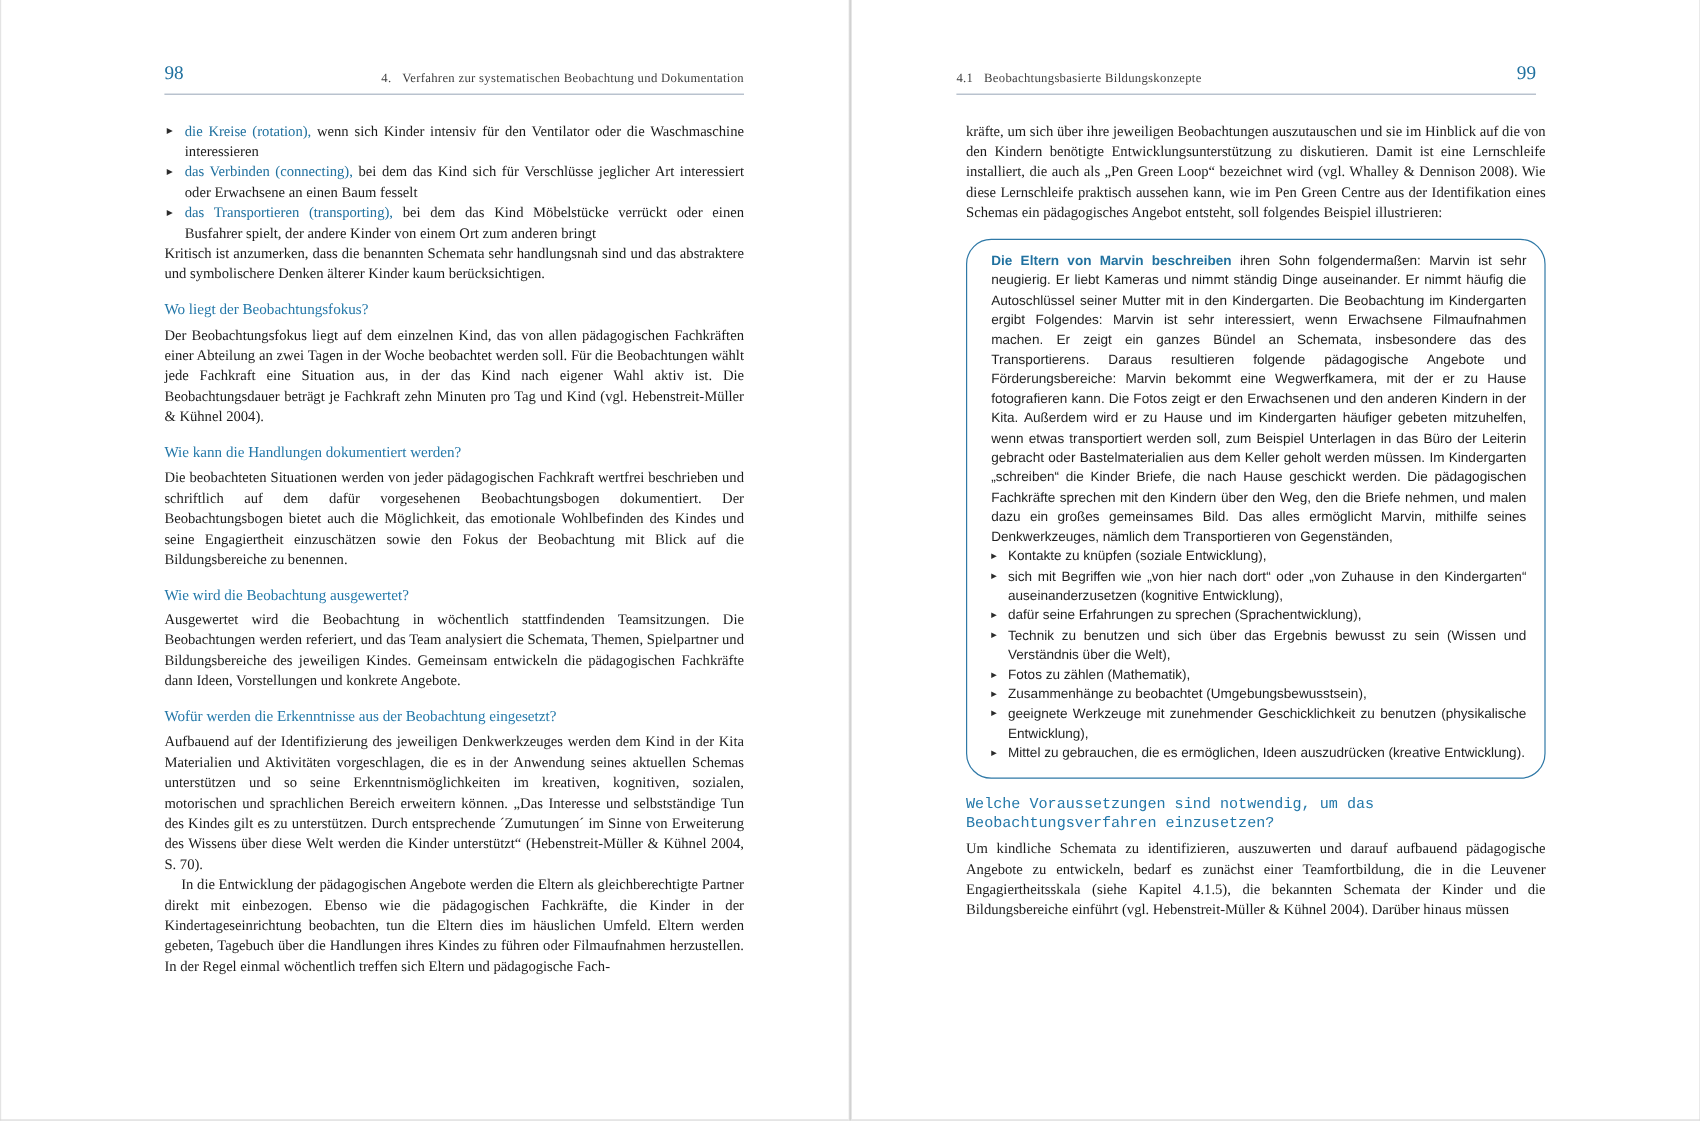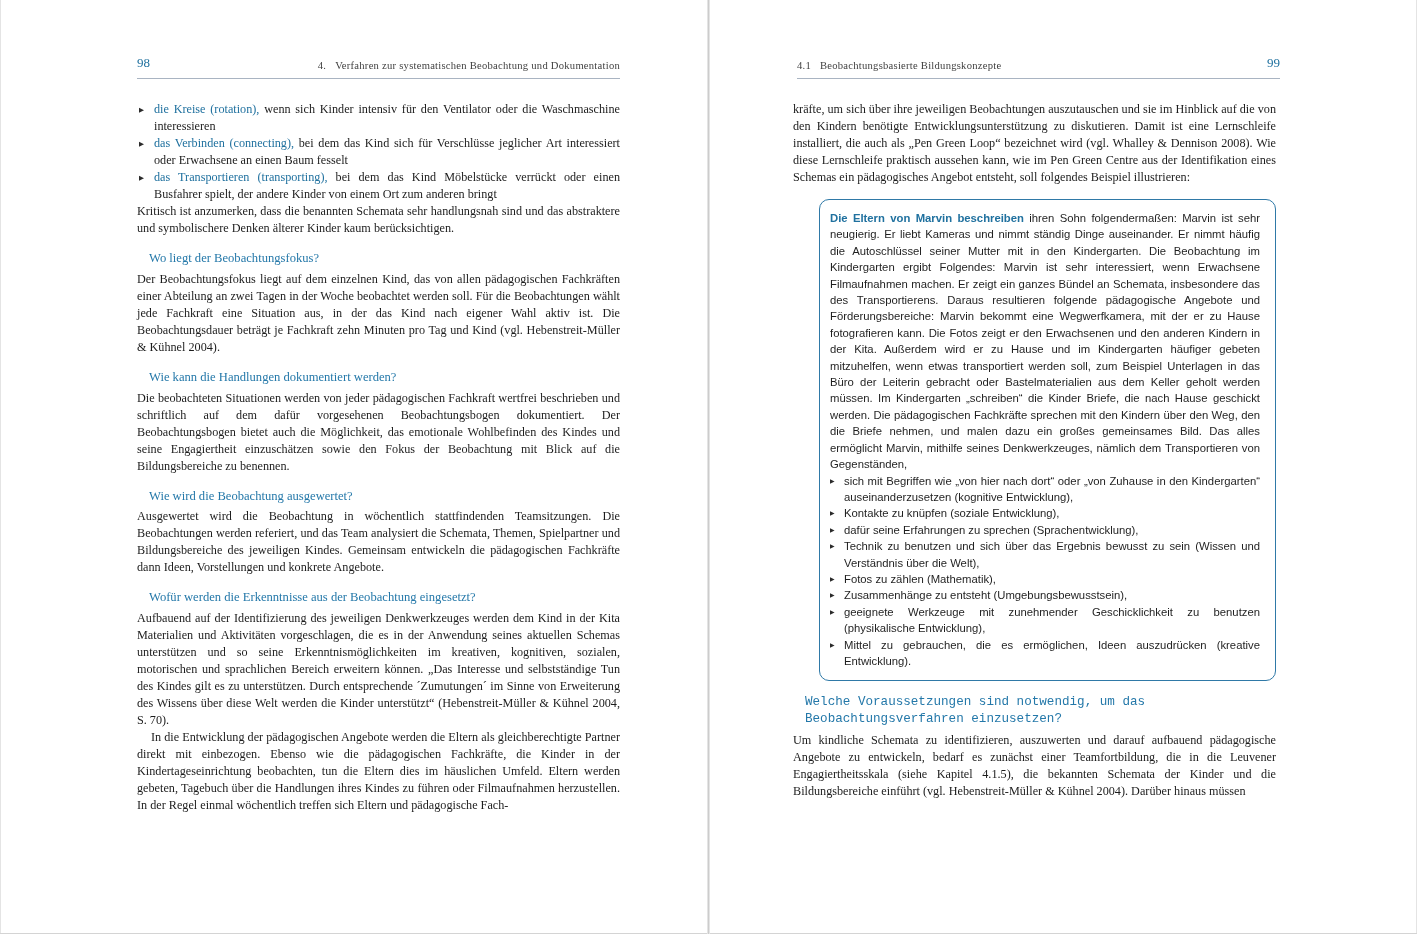--- a/index.html
+++ b/index.html
@@ -24,57 +24,57 @@
   .page-right { left: 709px; }
 
   .pagehead {
     position: absolute; top: 52px; height: 27px; width: 483px;
     display: flex; justify-content: space-between; align-items: flex-end;
     border-bottom: 1px solid #a9b4c2;
     padding-bottom: 7px;
   }
   .page-left  .pagehead { left: 137px; }
   .page-right .pagehead { left: 88px; }
-  .pagenum { color: #20719f; font-size: 13px; }
+  .pagenum { color: #20719f; font-size: 16px; }
   .runhead { color: #3f3f3f; font-size: 10.6px; letter-spacing: 0.25px; }
   .rh-num { margin-right: 9px; }
 
   .col {
     position: absolute; top: 101px; width: 483px;
     font-size: 12.2px; line-height: 17px;
     hyphens: auto;
   }
   .page-left  .col { left: 137px; }
-  .page-right .col { left: 84px; }
+  .page-right .col { left: 96px; }
 
   p.para { margin: 0; text-align: justify; }
   p.indent { text-indent: 14px; }
 
   .bullet { position: relative; padding-left: 17px; text-align: justify; }
   .marker {
     position: absolute; left: 2px; top: 0;
     font-size: 6.5px; line-height: 17px; color: #2b2b2b;
   }
   .blead { color: #20719f; font-weight: normal; }
 
   h2.sec {
-    margin: 13px 12px 4px;
+    margin: 13px 0 4px;
     font-size: 12.6px; font-weight: normal;
     color: #2478a9; line-height: 16.8px;
   }
   .after-box { margin-top: 24px; font-family: Liberation Mono, monospace; }
 
   .example-box {
     display: block;
     margin-top: 13px;
     border: 1.5px solid #2f79a7;
-    border-radius: 10px;
-    padding: 10px 15px 11px 10px;
+    border-radius: 21px;
+    padding: 10px 15px 11px 20px;
     font-family: "Liberation Sans", sans-serif;
-    font-size: 11.3px; line-height: 16.4px; color: #1f1f1f; margin-left: 26px;
+    font-size: 11.3px; line-height: 16.4px; color: #1f1f1f;
   }
   .example-box p.para { margin: 0; }
   .boxlead { color: #20719f; font-weight: bold; }
   .box-bullet { position: relative; padding-left: 14px; text-align: justify; }
   .box-bullet .marker { left: 0; font-size: 6px; line-height: 16.4px; }
 </style>
 </head>
 <body>
 
 <div class="spread">
@@ -124,41 +124,41 @@
     </header>
 
     <main class="col">
       <p class="para">kräfte, um sich über ihre jeweiligen Beobachtungen auszutauschen und sie im Hinblick auf die von den Kindern benötigte Entwicklungsunterstützung zu diskutieren. Damit ist eine Lernschleife installiert, die auch als „Pen Green Loop“ bezeichnet wird (vgl. Whalley &amp; Dennison 2008). Wie diese Lernschleife praktisch aussehen kann, wie im Pen Green Centre aus der Identifikation eines Schemas ein pädagogisches Angebot entsteht, soll folgendes Beispiel illustrieren:</p>
 
       <section class="example-box">
         <p class="para"><b class="boxlead">Die Eltern von Marvin beschreiben</b><span> ihren Sohn folgendermaßen: Marvin ist sehr neugierig. Er liebt Kameras und nimmt ständig Dinge auseinander. Er nimmt häufig die Autoschlüssel seiner Mutter mit in den Kindergarten. Die Beobachtung im Kindergarten ergibt Folgendes: Marvin ist sehr interessiert, wenn Erwachsene Filmaufnahmen machen. Er zeigt ein ganzes Bündel an Schemata, insbesondere das des Transportierens. Daraus resultieren folgende pädagogische Angebote und Förderungsbereiche: Marvin bekommt eine Wegwerfkamera, mit der er zu Hause fotografieren kann. Die Fotos zeigt er den Erwachsenen und den anderen Kindern in der Kita. Außerdem wird er zu Hause und im Kindergarten häufiger gebeten mitzuhelfen, wenn etwas transportiert werden soll, zum Beispiel Unterlagen in das Büro der Leiterin gebracht oder Bastelmaterialien aus dem Keller geholt werden müssen. Im Kindergarten „schreiben“ die Kinder Briefe, die nach Hause geschickt werden. Die pädagogischen Fachkräfte sprechen mit den Kindern über den Weg, den die Briefe nehmen, und malen dazu ein großes gemeinsames Bild. Das alles ermöglicht Marvin, mithilfe seines Denkwerkzeuges, nämlich dem Transportieren von Gegenständen,</span></p>
 
         <div class="box-bullet">
           <span class="marker">▶</span>
-          <span>sich mit Begriffen wie „von hier nach dort“ oder „von Zuhause in den Kindergarten“ auseinanderzusetzen (kognitive Entwicklung),</span>
+          <span>Kontakte zu knüpfen (soziale Entwicklung),</span>
         </div>
         <div class="box-bullet">
           <span class="marker">▶</span>
-          <span>Kontakte zu knüpfen (soziale Entwicklung),</span>
+          <span>sich mit Begriffen wie „von hier nach dort“ oder „von Zuhause in den Kindergarten“ auseinanderzusetzen (kognitive Entwicklung),</span>
         </div>
         <div class="box-bullet">
           <span class="marker">▶</span>
           <span>dafür seine Erfahrungen zu sprechen (Sprachentwicklung),</span>
         </div>
         <div class="box-bullet">
           <span class="marker">▶</span>
           <span>Technik zu benutzen und sich über das Ergebnis bewusst zu sein (Wissen und Verständnis über die Welt),</span>
         </div>
         <div class="box-bullet">
           <span class="marker">▶</span>
           <span>Fotos zu zählen (Mathematik),</span>
         </div>
         <div class="box-bullet">
           <span class="marker">▶</span>
-          <span>Zusammenhänge zu entsteht (Umgebungsbewusstsein),</span>
+          <span>Zusammenhänge zu beobachtet (Umgebungsbewusstsein),</span>
         </div>
         <div class="box-bullet">
           <span class="marker">▶</span>
           <span>geeignete Werkzeuge mit zunehmender Geschicklichkeit zu benutzen (physikalische Entwicklung),</span>
         </div>
         <div class="box-bullet">
           <span class="marker">▶</span>
           <span>Mittel zu gebrauchen, die es ermöglichen, Ideen auszudrücken (kreative Entwicklung).</span>
         </div>
       </section>

